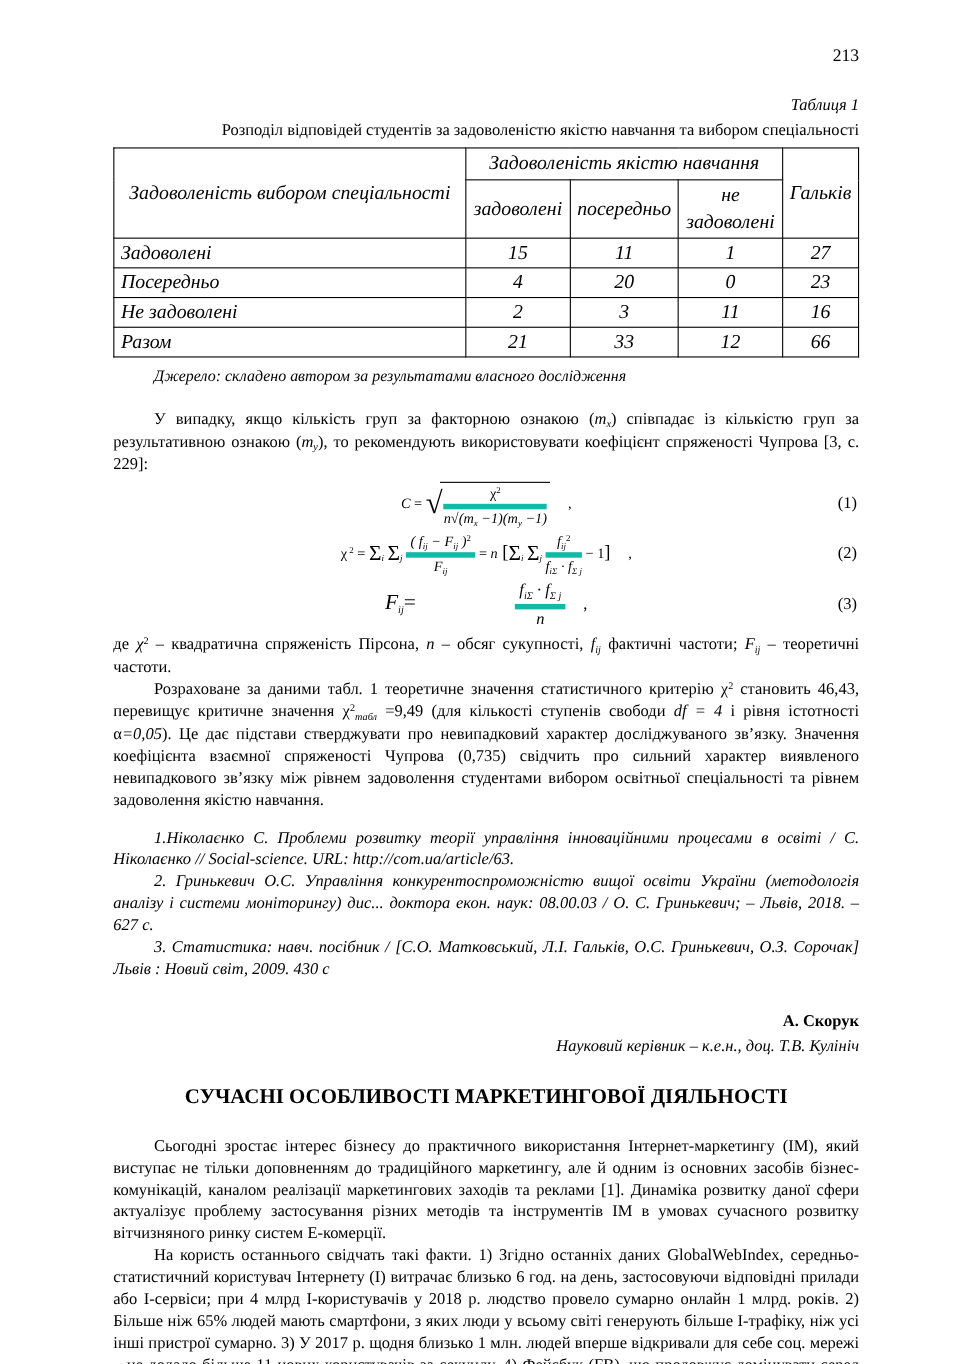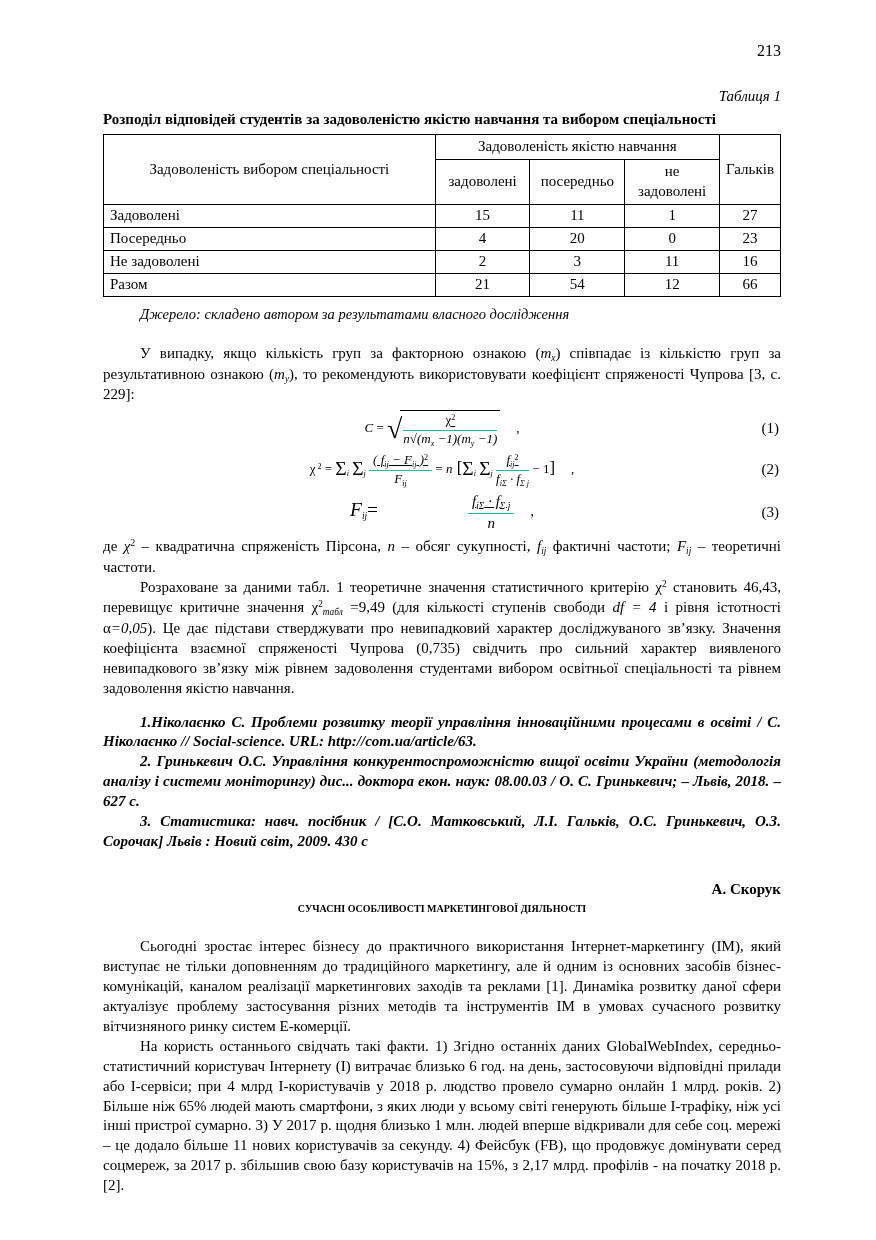--- a/index.html
+++ b/index.html
@@ -4,50 +4,50 @@
 <style>
   html,body{margin:0;padding:0;width:876px;height:1240px;background:#ffffff;color:#000;
     font-family:"Liberation Serif","DejaVu Serif",serif;font-size:15px;line-height:1.33;overflow:hidden;}
   .page{box-sizing:border-box;width:876px;height:1240px;padding:40px 95px 20px 103px;border-radius:16px;}
   .page-number{text-align:right;font-size:16px;margin-bottom:26px;}
   p{margin:0;}
   .just{text-align:justify;}
   .indent{text-indent:37px;}
   .intro{margin-bottom:18px;}
   .table-caption{text-align:right;font-style:italic;margin-bottom:3px;}
-  .table-title{text-align:left;font-weight:bold;margin-bottom:4px;}
+  .table-title{text-align:right;font-weight:normal;margin-bottom:4px;}
   table.survey{width:100%;border-collapse:collapse;margin-bottom:8px;}
-  table.survey th,table.survey td{border:1px solid #000;font-weight:normal;font-size:15px;padding:1px 6px;}
+  table.survey th,table.survey td{border:1px solid #000;font-weight:normal;font-size:18px;padding:1px 6px;font-style:italic;}
   table.survey thead th{text-align:center;vertical-align:middle;padding:2px 6px;}
   .w-label{width:49%;}
   .w-sub{width:14%;}
   .w-total{width:9%;}
   td.lbl{text-align:left;}
   td.val{text-align:center;}
   .source{font-style:italic;font-size:14.5px;text-indent:37px;margin:4px 0 20px;}
   .chuprov{margin-bottom:2px;}
   .formula-row{position:relative;text-align:center;margin:5px 0;}
   .formula{display:inline-block;}
   .f1,.f2{font-size:13px;}
   .f3{font-size:15px;}
   .formula-no{position:absolute;right:2px;top:50%;transform:translateY(-50%);font-size:15px;}
   .fcomma{display:inline-block;margin-left:16px;}
   .frac{display:inline-block;vertical-align:middle;text-align:center;line-height:1.15;}
-  .frac .num{display:block;border-bottom:1px solid #14b8a6;padding:0 4px 1px;text-decoration:underline;}
+  .frac .num{display:block;border-bottom:5px solid #14b8a6;padding:0 4px 1px;}
   .frac .den{display:block;padding-top:1px;}
   .sqrt-sign{font-size:2.15em;vertical-align:middle;line-height:1;}
   .sqrt-body{display:inline-block;border-top:1px solid #000;vertical-align:middle;padding:2px 3px 0;margin-left:-2px;}
   .gap{display:inline-block;width:90px;}
   .where{margin:3px 0 0;}
   .analysis{margin:0 0 14px;}
   .refs{margin-bottom:28px;}
-  .ref{font-weight:bold;font-style:italic;text-indent:37px;text-align:justify;}
+  .ref{font-weight:normal;font-style:italic;text-indent:37px;text-align:justify;}
   .author{text-align:right;font-weight:bold;margin-bottom:2px;}
   .supervisor{text-align:right;font-style:italic;margin-bottom:24px;}
-  .article-title{text-align:center;font-weight:bold;font-size:10px;line-height:1.3;margin-bottom:22px;}
+  .article-title{text-align:center;font-weight:bold;font-size:19px;line-height:1.3;margin-bottom:22px;}
   .seg-i{font-style:italic;}
   .seg-sub{font-size:0.62em;vertical-align:-0.35em;letter-spacing:0;}
   .seg-sup{font-size:0.62em;vertical-align:0.55em;}
   .seg-sum{font-size:1.5em;line-height:0.8;vertical-align:-0.12em;}
   .seg-big{font-size:1.3em;}
 </style>
 </head>
 <body>
 
 <div class="page">
@@ -89,21 +89,21 @@
       <tr>
         <td class="lbl">Не задоволені</td>
         <td class="val">2</td>
         <td class="val">3</td>
         <td class="val">11</td>
         <td class="val">16</td>
       </tr>
       <tr>
         <td class="lbl">Разом</td>
         <td class="val">21</td>
-        <td class="val">54</td>
+        <td class="val">33</td>
         <td class="val">12</td>
         <td class="val">66</td>
       </tr>
     </tbody>
   </table>
 
   <div class="source">Джерело: складено автором за результатами власного дослідження</div>
 
   <p class="just indent chuprov"><span>У випадку, якщо кількість груп за факторною ознакою (</span><span class="seg-i">m</span><span class="seg-i seg-sub">x</span><span>) співпадає із кількістю груп за результативною ознакою (</span><span class="seg-i">m</span><span class="seg-i seg-sub">y</span><span>), то рекомендують використовувати коефіцієнт спряженості Чупрова [3, с. 229]:</span></p>
 
@@ -126,20 +126,21 @@
 
   <p class="just indent analysis"><span>Розраховане за даними табл. 1 теоретичне значення статистичного критерію χ</span><span class="seg-sup">2</span><span> становить 46,43, перевищує критичне значення χ</span><span class="seg-sup">2</span><span class="seg-i seg-sub">табл</span><span> =9,49 (для кількості ступенів свободи </span><span class="seg-i">df = 4</span><span> і рівня істотності α</span><span class="seg-i">=0,05</span><span>). Це дає підстави стверджувати про невипадковий характер досліджуваного зв’язку. Значення коефіцієнта взаємної спряженості Чупрова (0,735) свідчить про сильний характер виявленого невипадкового зв’язку між рівнем задоволення студентами вибором освітньої спеціальності та рівнем задоволення якістю навчання.</span></p>
 
   <div class="refs">
     <p class="ref">1.Ніколаєнко С. Проблеми розвитку теорії управління інноваційними процесами в освіті / С. Ніколаєнко // Social-science. URL: http://com.ua/article/63.</p>
     <p class="ref">2. Гринькевич О.С. Управління конкурентоспроможністю вищої освіти України (методологія аналізу і системи моніторингу) дис... доктора екон. наук: 08.00.03 / О. С. Гринькевич; – Львів, 2018. – 627 с.</p>
     <p class="ref">3. Статистика: навч. посібник / [С.О. Матковський, Л.І. Гальків, О.С. Гринькевич, О.З. Сорочак] Львів : Новий світ, 2009. 430 с</p>
   </div>
 
   <div class="author">А. Скорук</div>
+  <div class="supervisor">Науковий керівник – к.е.н., доц. Т.В. Кулініч</div>
 
   <div class="article-title">
     <div>СУЧАСНІ ОСОБЛИВОСТІ МАРКЕТИНГОВОЇ ДІЯЛЬНОСТІ</div>
   </div>
 
   <p class="just indent">Сьогодні зростає інтерес бізнесу до практичного використання Інтернет-маркетингу (ІМ), який виступає не тільки доповненням до традиційного маркетингу, але й одним із основних засобів бізнес-комунікацій, каналом реалізації маркетингових заходів та реклами [1]. Динаміка розвитку даної сфери актуалізує проблему застосування різних методів та інструментів ІМ в умовах сучасного розвитку вітчизняного ринку систем Е-комерції.</p>
   <p class="just indent">На користь останнього свідчать такі факти. 1) Згідно останніх даних GlobalWebIndex, середньо-статистичний користувач Інтернету (І) витрачає близько 6 год. на день, застосовуючи відповідні прилади або І-сервіси; при 4 млрд І-користувачів у 2018 р. людство провело сумарно онлайн 1 млрд. років. 2) Більше ніж 65% людей мають смартфони, з яких люди у всьому світі генерують більше І-трафіку, ніж усі інші пристрої сумарно. 3) У 2017 р. щодня близько 1 млн. людей вперше відкривали для себе соц. мережі – це додало більше 11 нових користувачів за секунду. 4) Фейсбук (FB), що продовжує домінувати серед соцмереж, за 2017 р. збільшив свою базу користувачів на 15%, з 2,17 млрд. профілів - на початку 2018 р. [2].</p>
 
 </div>
 

